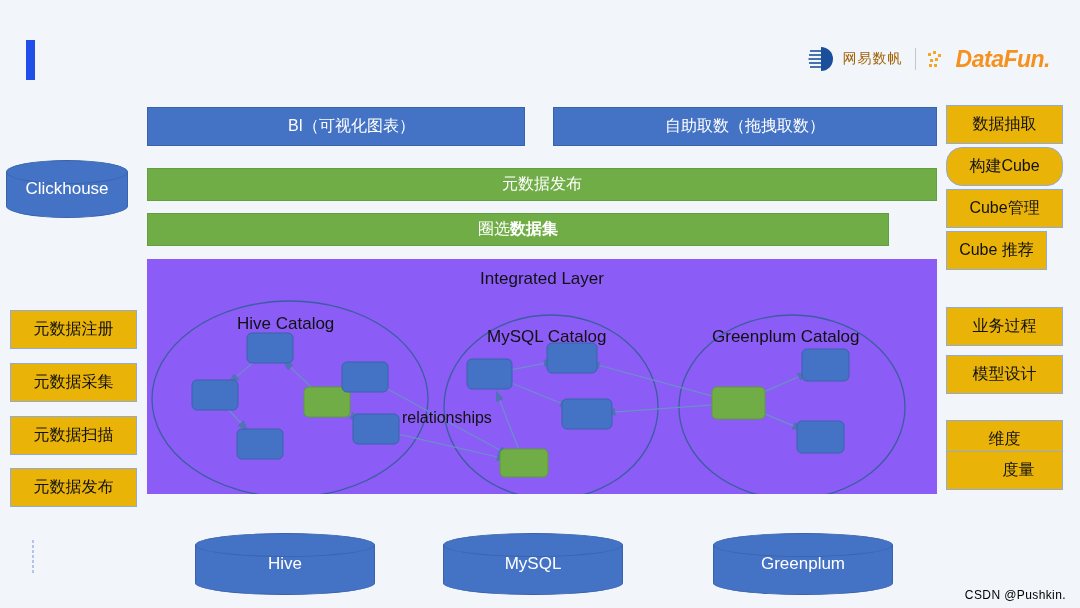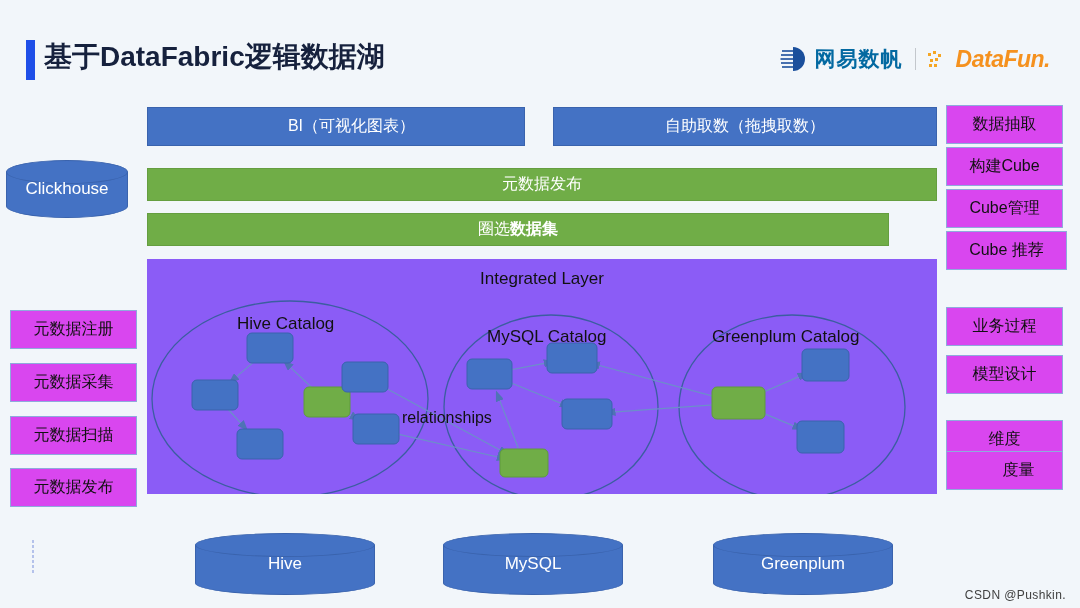--- a/index.html
+++ b/index.html
@@ -35,21 +35,21 @@
     display: flex; align-items: center; gap: 9px;
     height: 34px;
   }
   .netease-mark {
     width: 26px; height: 26px;
     position: relative;
     display: inline-block;
   }
   .netease-mark svg { display:block; }
   .netease-text {
-    font-size: 21px; font-weight: bold; color: #0369a1;
+    font-size: 14px; font-weight: normal; color: #a16207;
     letter-spacing: 1px;
   }
   .logo-sep {
     width: 1px; height: 22px; background: #c3c7cc;
     margin: 0 3px;
   }
   .datafun-dots { width: 19px; height: 20px; }
   .datafun-text {
     font-size: 23px; font-weight: bold; font-style: italic;
     color: #f5911e;
@@ -71,21 +71,21 @@
   .bar-green {
     background: #70ad47;
     border: 1px solid #659e40;
   }
   .bar-green .label-b { font-weight: bold; }
 
   
   .sbox {
     position: absolute;
     box-sizing: border-box;
-    background: #d946ef;
+    background: #eab308;
     border: 1.4px solid #8faadc;
     display: flex; align-items: center; justify-content: center;
     font-size: 16px;
     color: #111111;
   }
 
   
   .cyl {
     position: absolute;
   }
@@ -139,37 +139,36 @@
   }
   .rel-label {
     position: absolute;
     font-size: 16px; color: #111;
     white-space: nowrap;
   }
 
   
   .watermark {
     position: absolute; right: 14px; bottom: 6px;
-    font-size: 12px; color: #404040;
+    font-size: 12px; color: #000000;
     letter-spacing: 0.4px;
   }
   .left-tick {
     position: absolute; left: 32px; bottom: 34px;
     width: 2px; height: 34px;
     background: repeating-linear-gradient(to bottom,#aab9e8 0 3px, transparent 3px 5px);
     opacity: .85;
   }
 </style>
 </head>
 <body>
 
 <div id="slide">
 
   <div class="title-accent"></div>
-  <div class="slide-title">基于DataFabric逻辑数据湖</div>
 
   <div class="logo-wrap">
     <span class="netease-mark">
       <svg width="26" height="26" viewBox="0 0 26 26">
         <path d="M13 1 A12 12 0 0 1 13 25 Z" fill="#1b4f9c"></path>
         <g stroke="#1b4f9c" stroke-width="1.6">
           <line x1="2" y1="5" x2="13" y2="5"></line>
           <line x1="1" y1="9" x2="13" y2="9"></line>
           <line x1="0.5" y1="13" x2="13" y2="13"></line>
           <line x1="1" y1="17" x2="13" y2="17"></line>
@@ -213,27 +212,27 @@
   <div class="cyl" style="left:6px; top:160px; width:122px; height:58px;">
     <div class="cyl-bottom"></div>
     <div class="cyl-body"></div>
     <div class="cyl-top"></div>
     <div class="cyl-label">Clickhouse</div>
   </div>
 
   <div class="sbox" style="left:946px; top:105px; width:117px; height:39px;">
     <span>数据抽取</span>
   </div>
-  <div class="sbox" style="left:946px; top:147px; width:117px; height:39px;">
+  <div class="sbox" style="left:946px; top:147px; width:117px; height:39px;border-radius:16px;">
     <span>构建Cube</span>
   </div>
   <div class="sbox" style="left:946px; top:189px; width:117px; height:39px;">
     <span>Cube管理</span>
   </div>
-  <div class="sbox" style="left:946px; top:231px; width:121px; height:39px;">
+  <div class="sbox" style="left:946px; top:231px; width:101px; height:39px;">
     <span>Cube 推荐</span>
   </div>
 
   <div class="sbox" style="left:946px; top:307px; width:117px; height:39px;">
     <span>业务过程</span>
   </div>
   <div class="sbox" style="left:946px; top:355px; width:117px; height:39px;">
     <span>模型设计</span>
   </div>
   <div class="sbox" style="left:946px; top:420px; width:117px; height:39px;">

